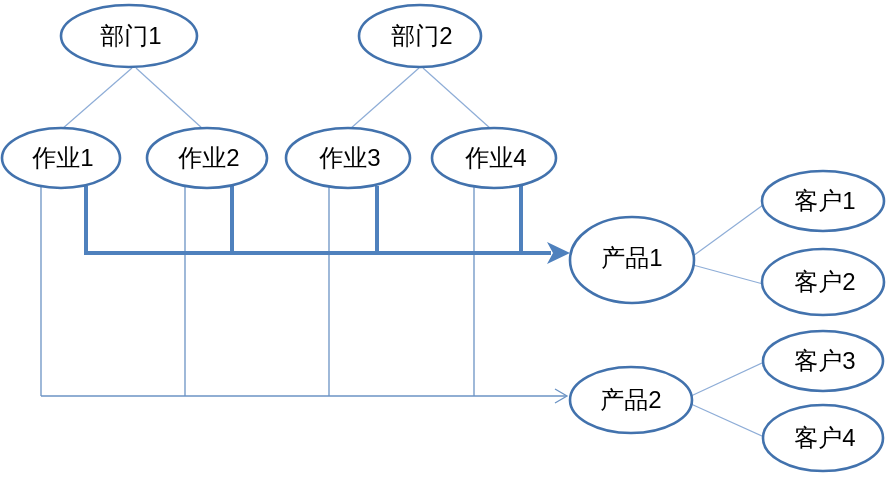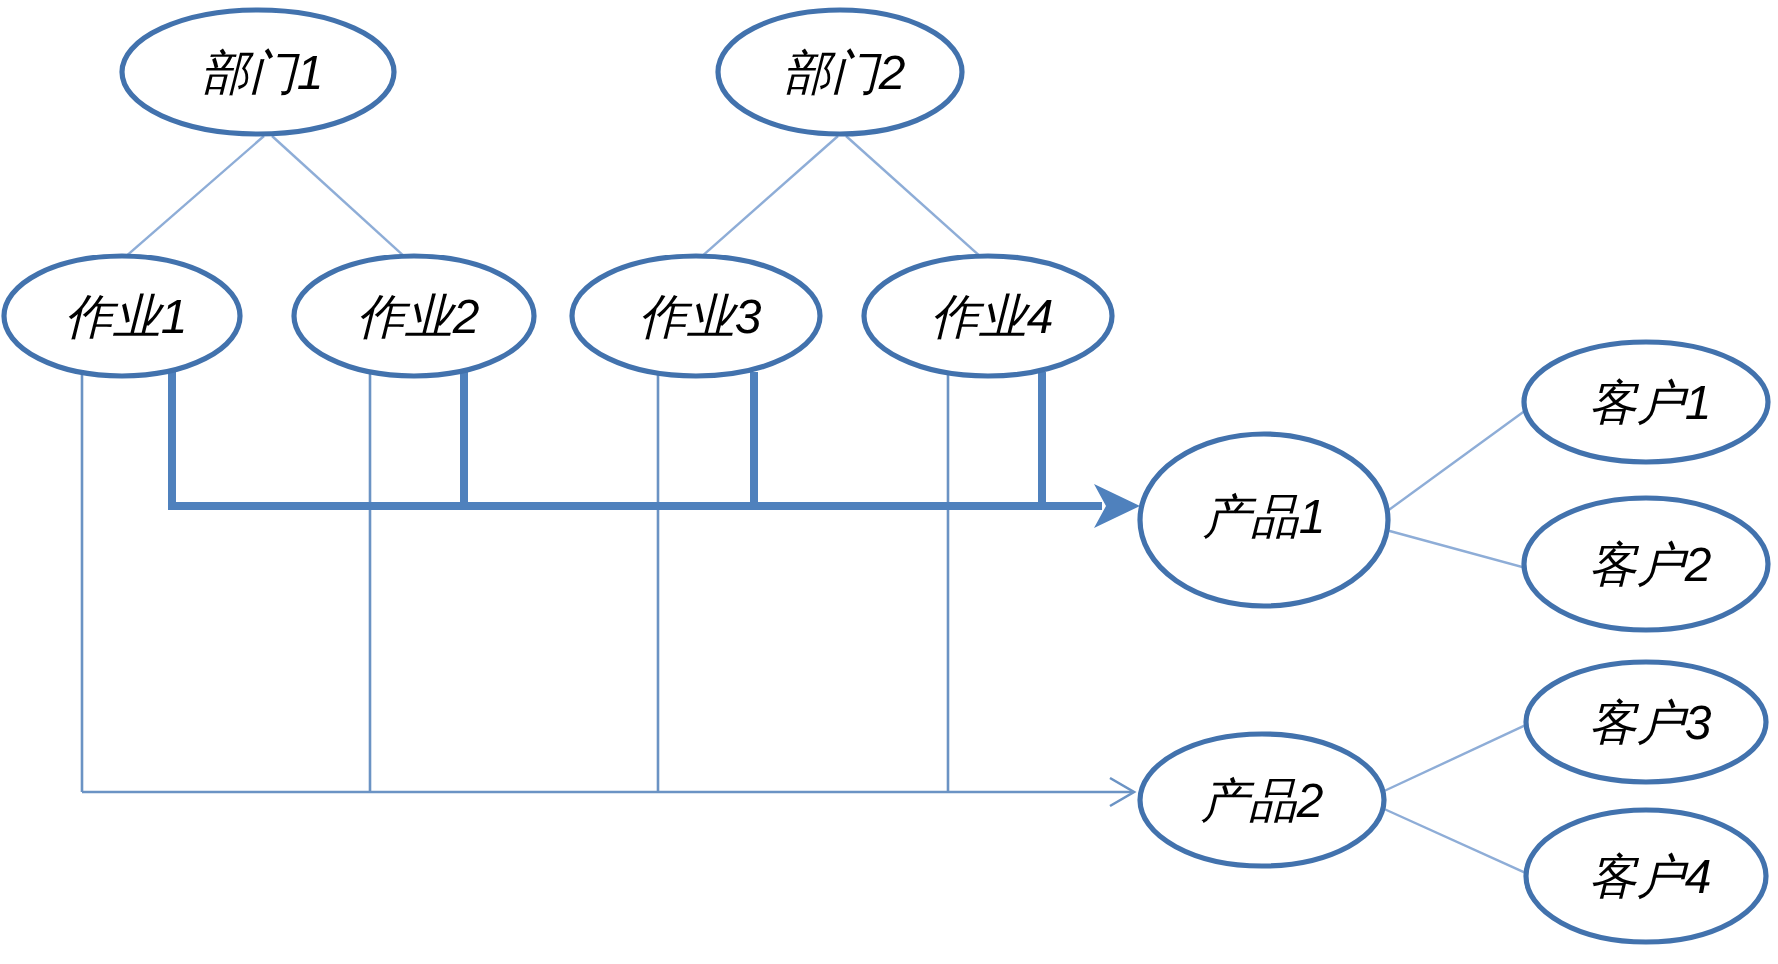--- a/index.html
+++ b/index.html
@@ -3,21 +3,20 @@
 <meta charset="utf-8">
 <style>
   html, body { margin: 0; padding: 0; background: #ffffff; }
   .stage {
     position: relative;
     width: 889px;
     height: 482px;
     background: #ffffff;
     overflow: hidden;
     font-family: "Liberation Sans", "DejaVu Sans", sans-serif;
-    font-style: italic;
   }
   svg { display: block; }
   .node-ellipse {
     fill: #ffffff;
     stroke: var(--node-stroke, #4272ad);
     stroke-width: 2.6;
   }
   .node-label {
     font-family: "Liberation Sans", "DejaVu Sans", sans-serif;
     font-size: 24px;

